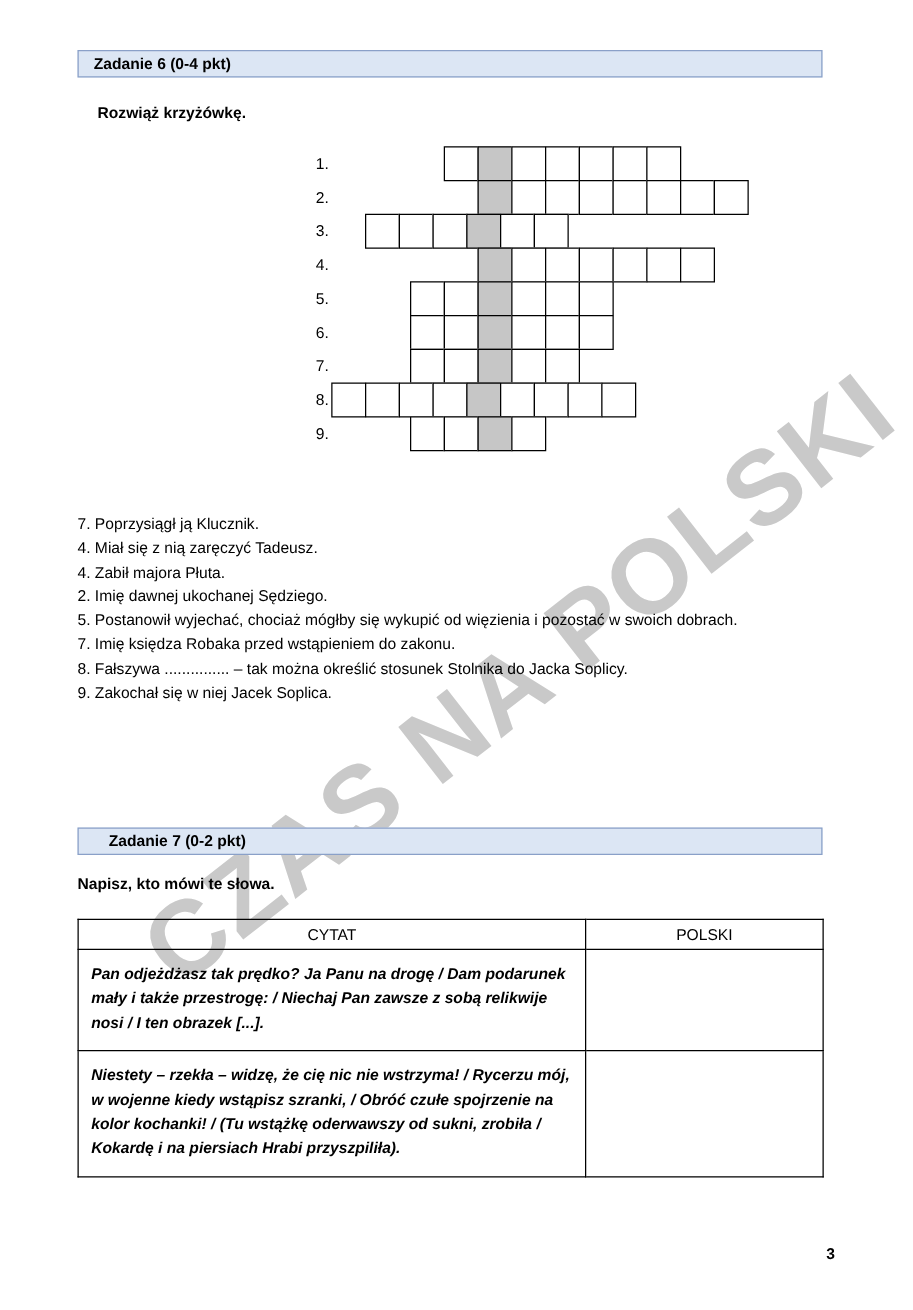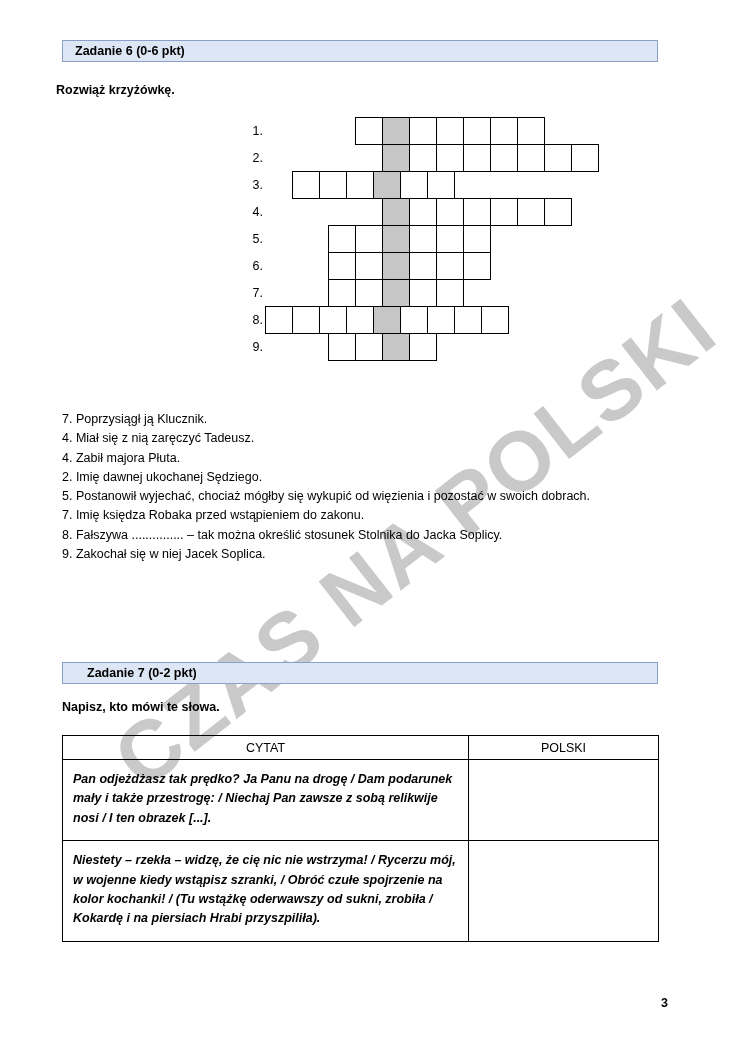--- a/index.html
+++ b/index.html
@@ -167,24 +167,24 @@
 
 <div class="page">
 
   <div class="watermark">
     <div class="watermark-text">CZAS NA POLSKI</div>
   </div>
 
   <div class="content">
 
     <div class="task-bar" style="left:62px; top:40px; width:596px; height:22px;">
-      <span>Zadanie 6 (0-6 pkt)</span>
+      <span>Zadanie 6 (0-4 pkt)</span>
     </div>
 
-    <div class="instr" style="left:56px; top:83px;">Rozwiąż krzyżówkę.</div>
+    <div class="instr" style="left:78px; top:83px;">Rozwiąż krzyżówkę.</div>
 
     <div class="cw" id="crossword">
         <div class="cw-row">
           <div class="cw-label">1.</div>
           <div class="cw-cells" style="margin-left: 85px;">
             <div class="cw-cell"></div>
             <div class="cw-cell shaded"></div>
             <div class="cw-cell"></div>
             <div class="cw-cell"></div>
             <div class="cw-cell"></div>

